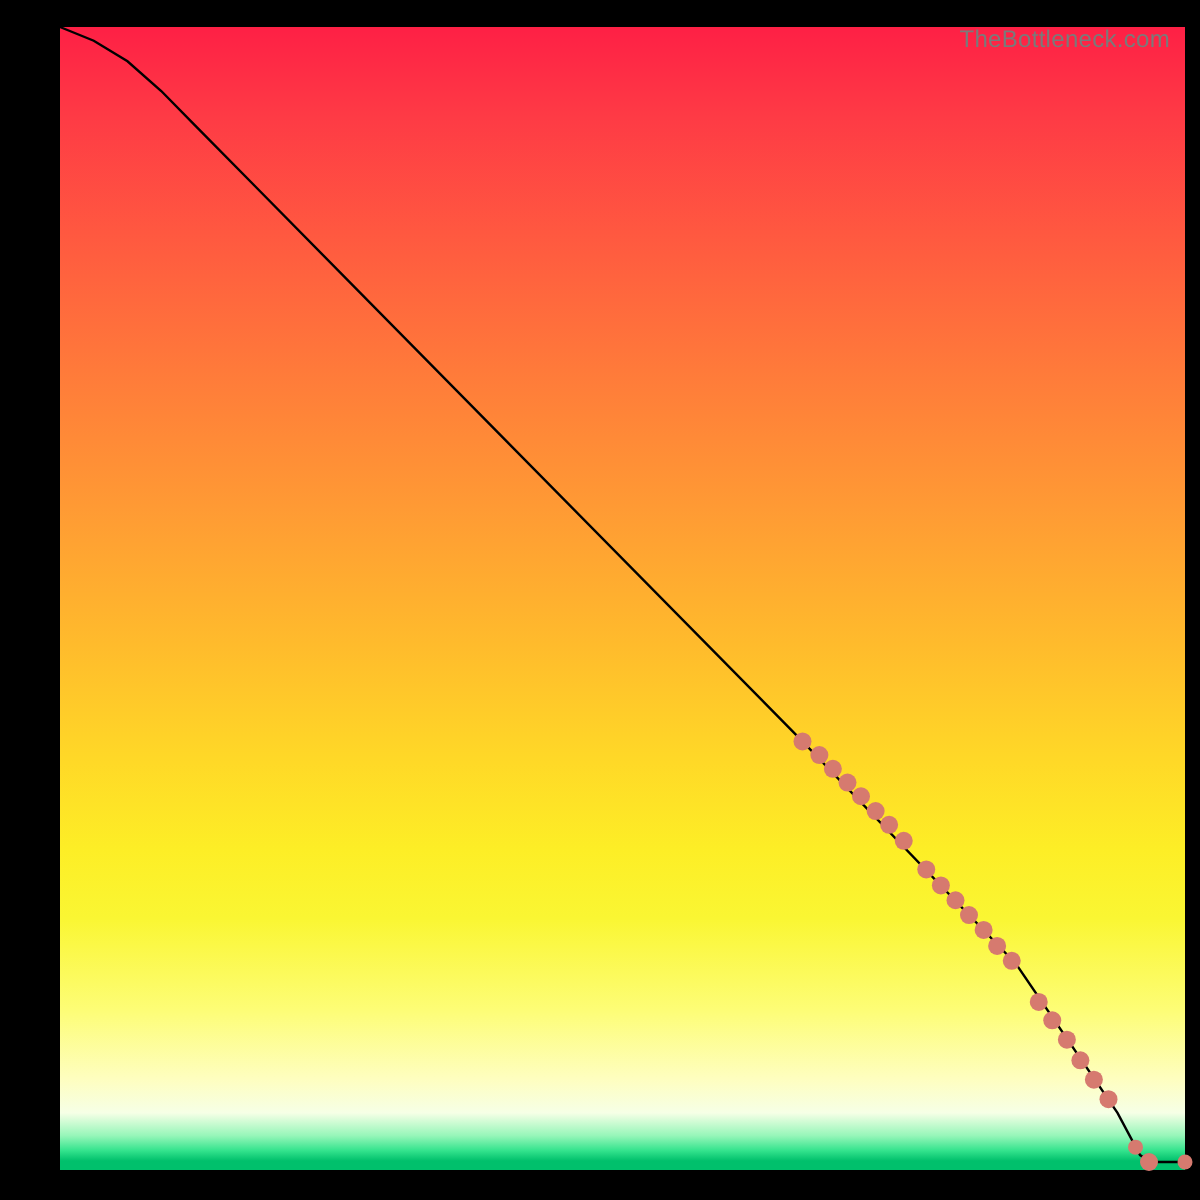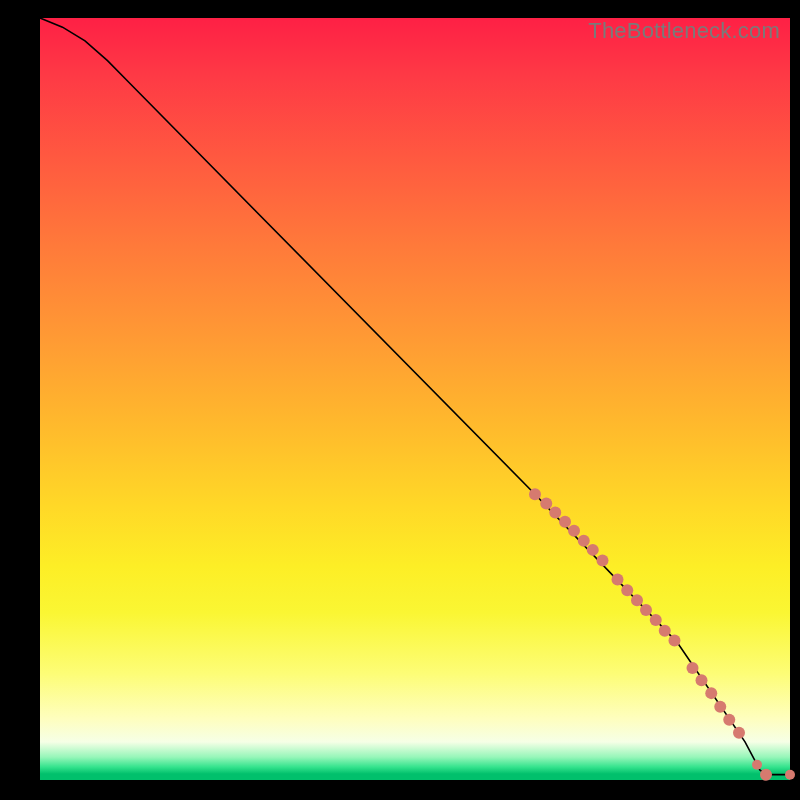--- a/index.html
+++ b/index.html
@@ -41,21 +41,21 @@
       #34e38d 98.3%,
       #01c06c 99.2%,
       #01c06c 100%
     );
   }
   .watermark {
     position: absolute;
     top: 0px;
     right: 10px;
     color: #7a7a7a;
-    font-size: 22px;
+    font-size: 16px;
     font-weight: 500;
     letter-spacing: 0.2px;
     user-select: none;
   }
   svg.curve, svg.points {
     position: absolute;
     left: 0;
     top: 0;
     width: 750px;
     height: 762px;

